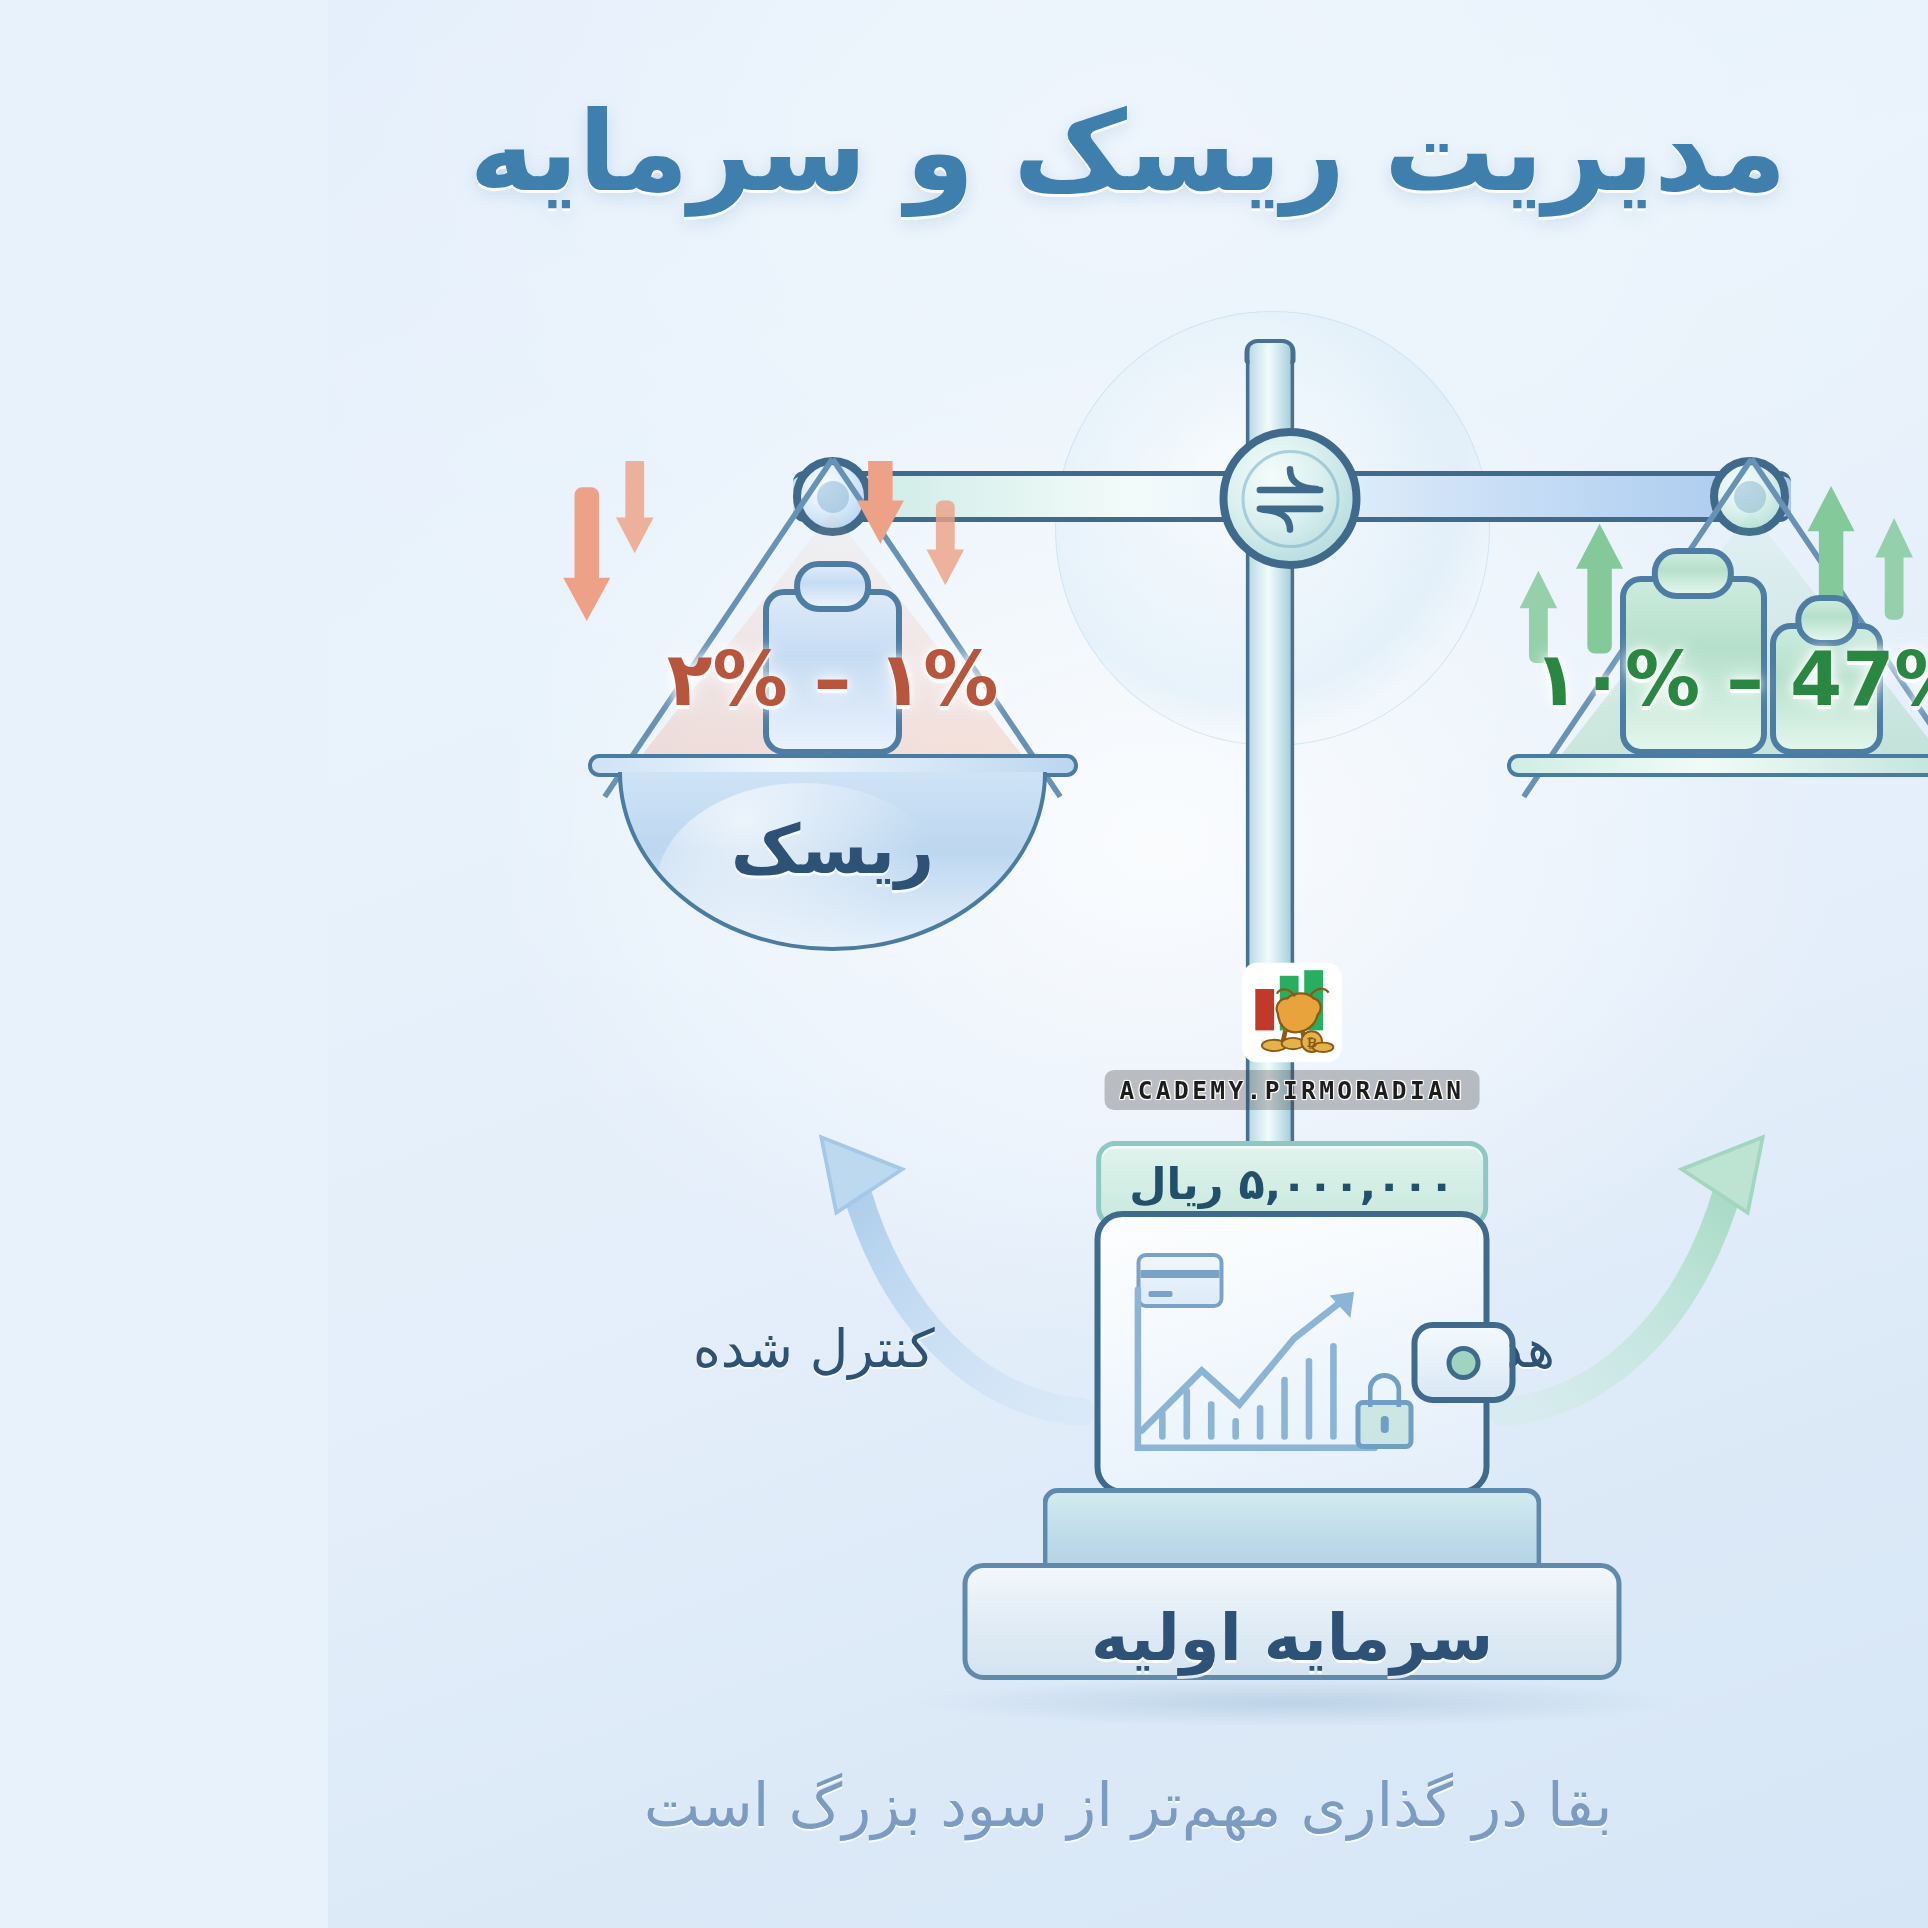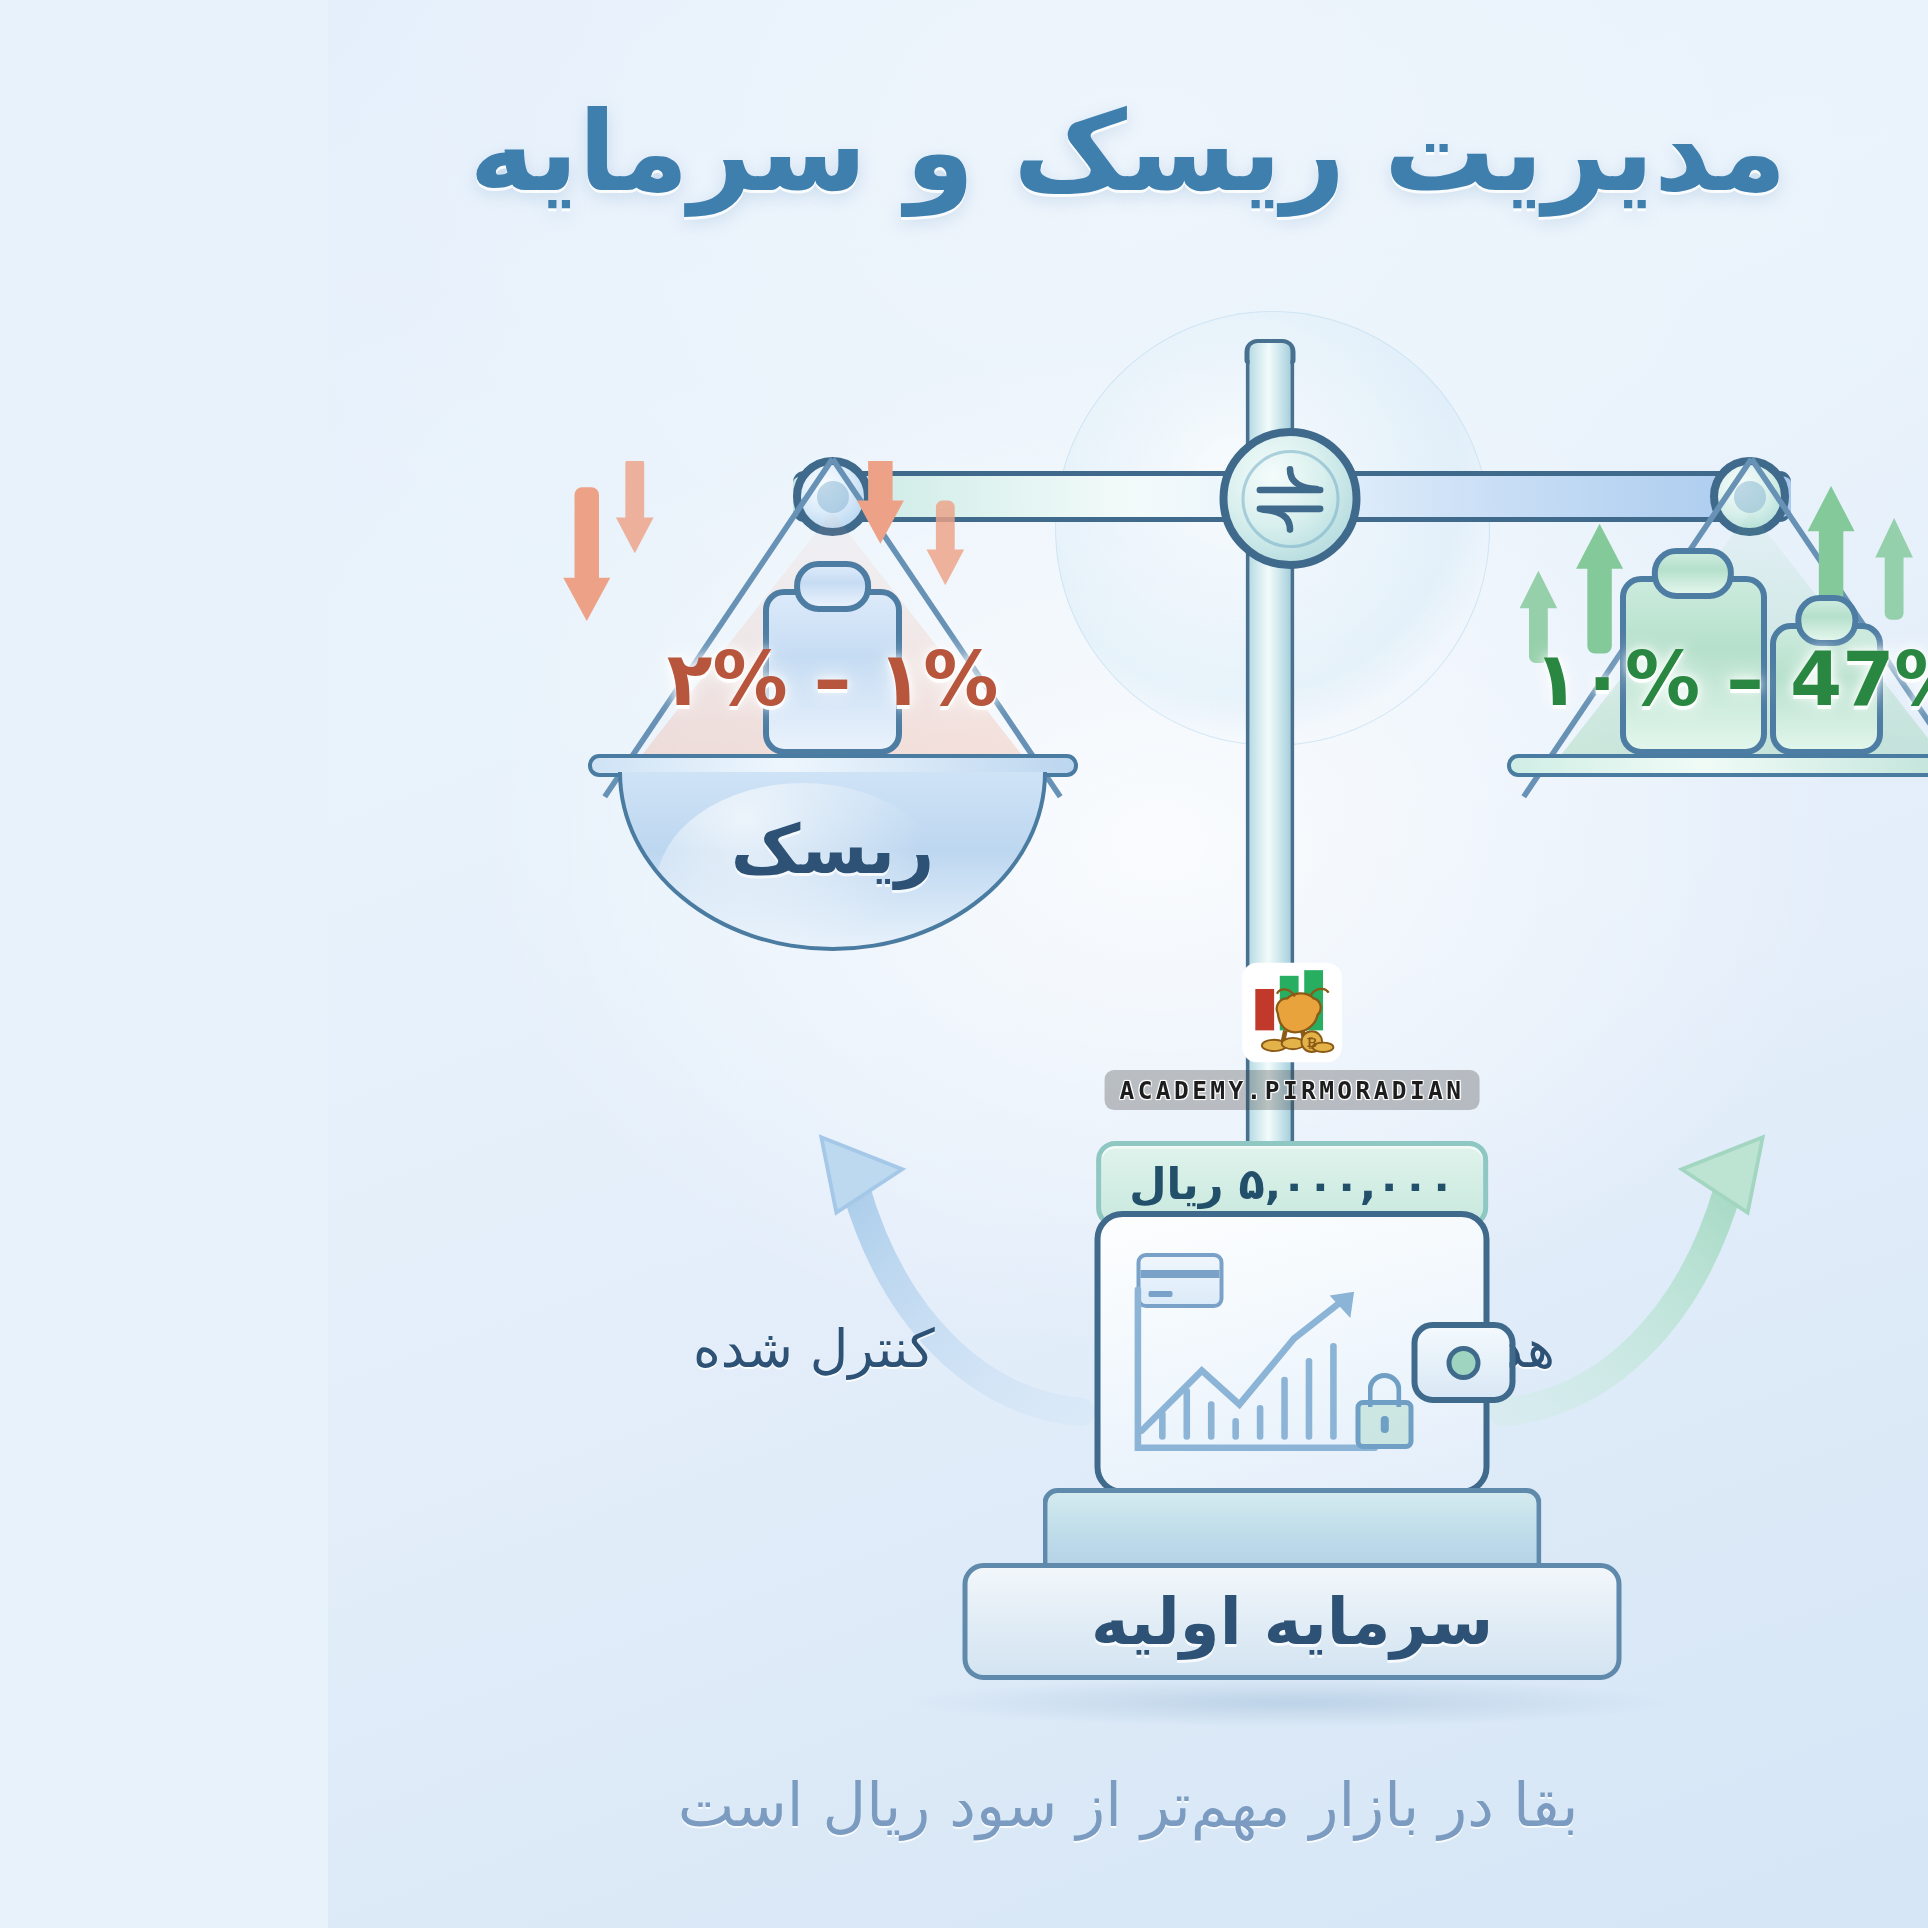--- a/index.html
+++ b/index.html
@@ -176,21 +176,21 @@
     position:absolute;left:964px;top:1488px;transform:translateX(-50%);
     width:499px;height:79px;border-radius:15px 15px 0 0;
     background:linear-gradient(180deg,#d3ebef 0%,#bfdcea 55%,#b4d3e6 100%);
     border:5.6px solid #5f8aac;border-bottom:none;box-sizing:border-box;
   }
   .base{
     position:absolute;left:964px;top:1563px;transform:translateX(-50%);
     width:659px;height:117px;border-radius:21px;
     background:linear-gradient(180deg,#f2f7fb 0%,#e2edf6 48%,#d3e4f1 100%);
     border:5.6px solid #5f8aac;box-sizing:border-box;
-    display:flex;align-items:center;justify-content:center;
+    display:flex;align-items:flex-end;justify-content:center;
   }
   .base-label{font-size:64px;font-weight:bold;color:#2d5275;text-shadow:0 2.8px 0 rgba(255,255,255,.8);}
   .base-shadow{
     position:absolute;left:964px;top:1678px;transform:translateX(-50%);
     width:772px;height:49px;border-radius:50%;
     background:radial-gradient(ellipse at center, rgba(120,160,195,.30), rgba(120,160,195,0) 70%);
   }
   
   .caption{
     position:absolute;font-size:53px;font-weight:500;color:#2d5275;
@@ -410,16 +410,16 @@
     <g fill="#e3b34a" stroke="#8a5a16" stroke-width="2">
       <ellipse cx="40" cy="94" rx="13" ry="6"></ellipse>
       <ellipse cx="60" cy="92" rx="12" ry="6"></ellipse>
       <circle cx="80" cy="90" r="11"></circle>
       <ellipse cx="92" cy="96" rx="11" ry="5"></ellipse>
     </g>
     <text x="80" y="96" font-size="14" font-weight="bold" fill="#8a5a16" text-anchor="middle" font-family="DejaVu Sans, sans-serif">₿</text>
   </svg>
   <div class="logo-name">ACADEMY.PIRMORADIAN</div>
 
-  <div class="subtitle">بقا در بازار مهم‌تر از سود ریال است</div>
+  <div class="subtitle">بقا در گذاری مهم‌تر از سود بزرگ است</div>
 
 </div>
 
 
 </body></html>

